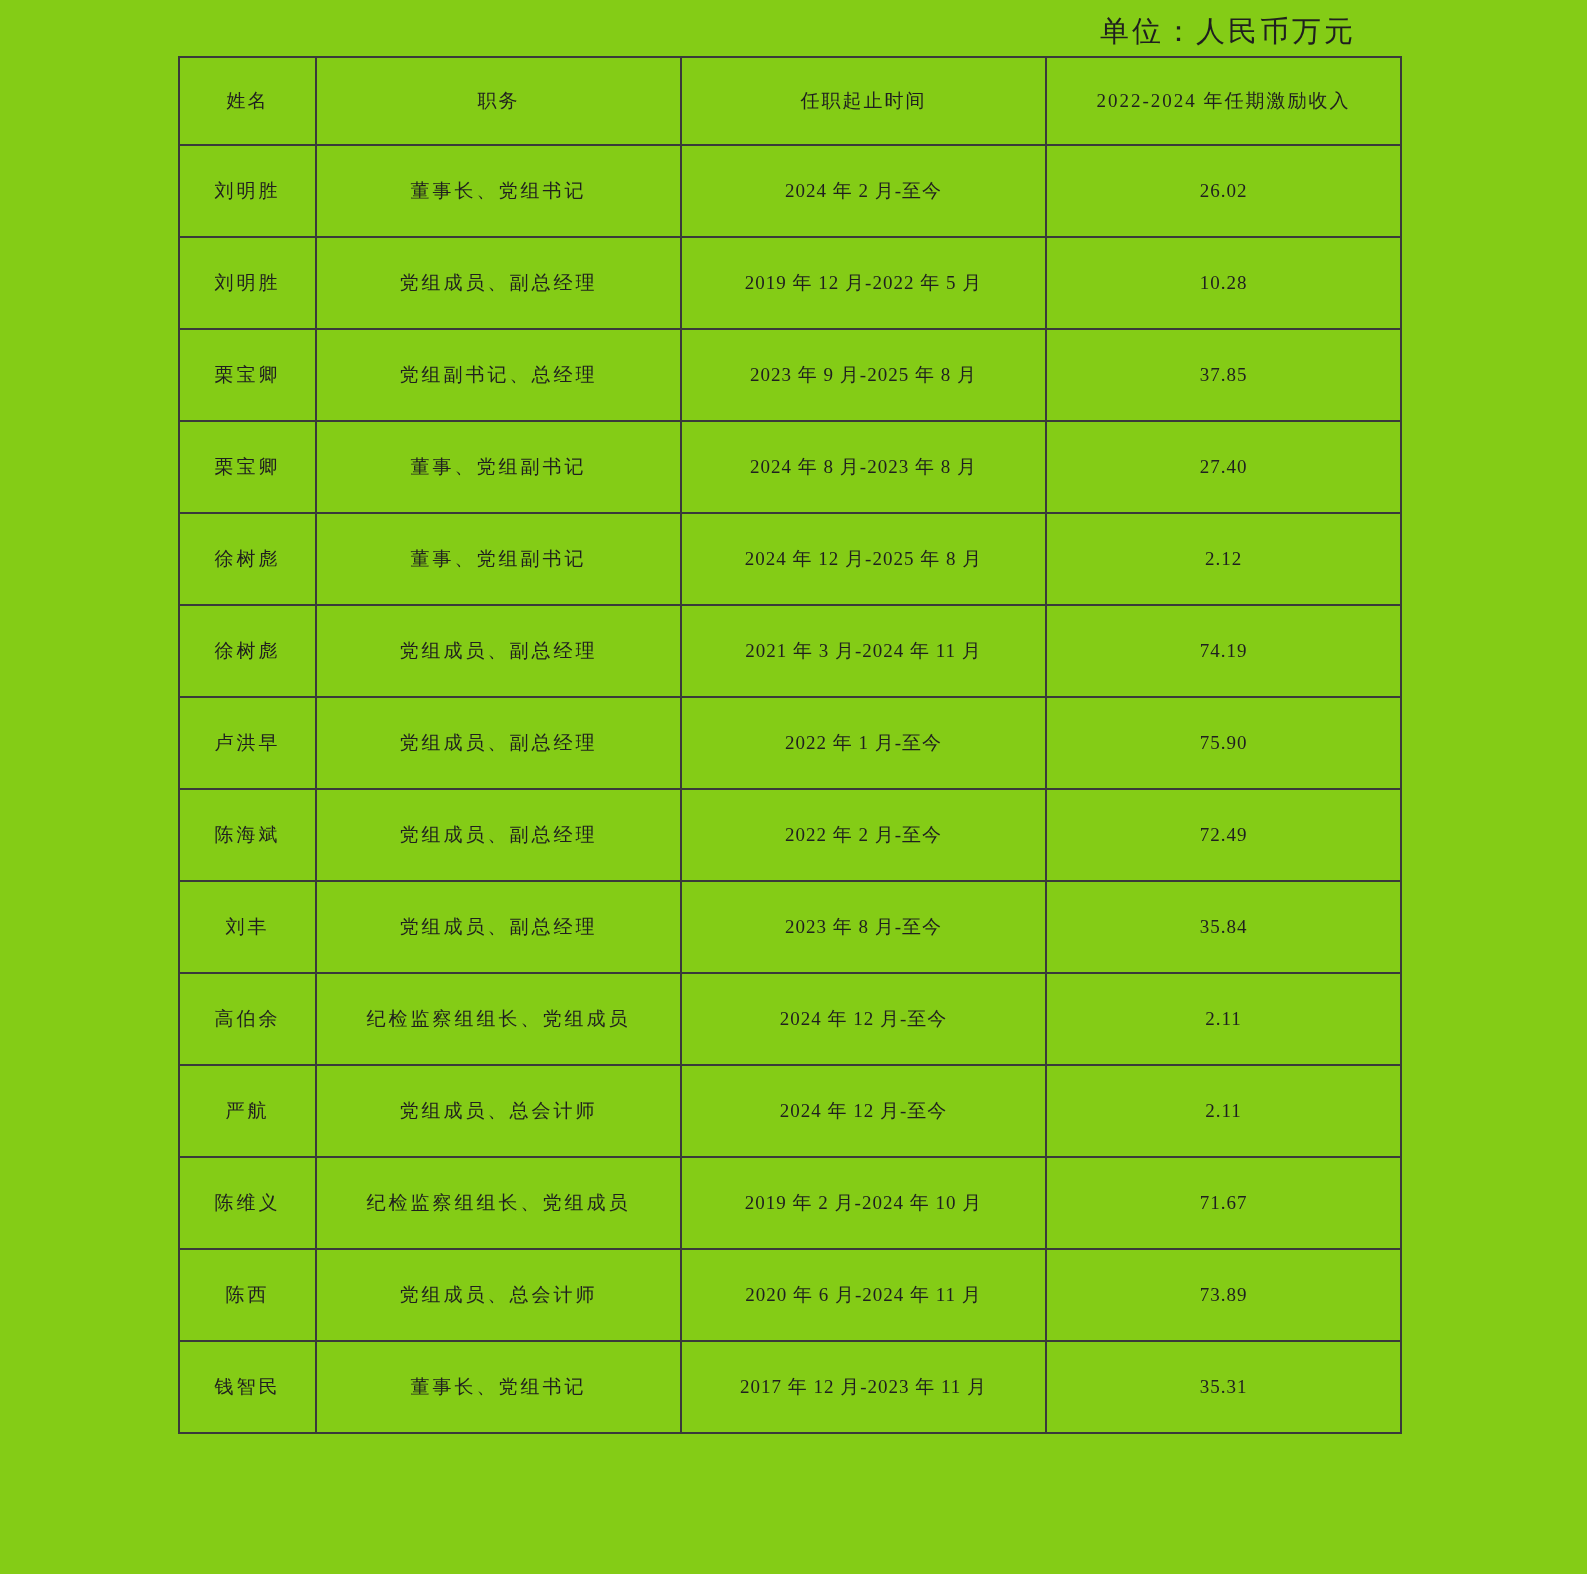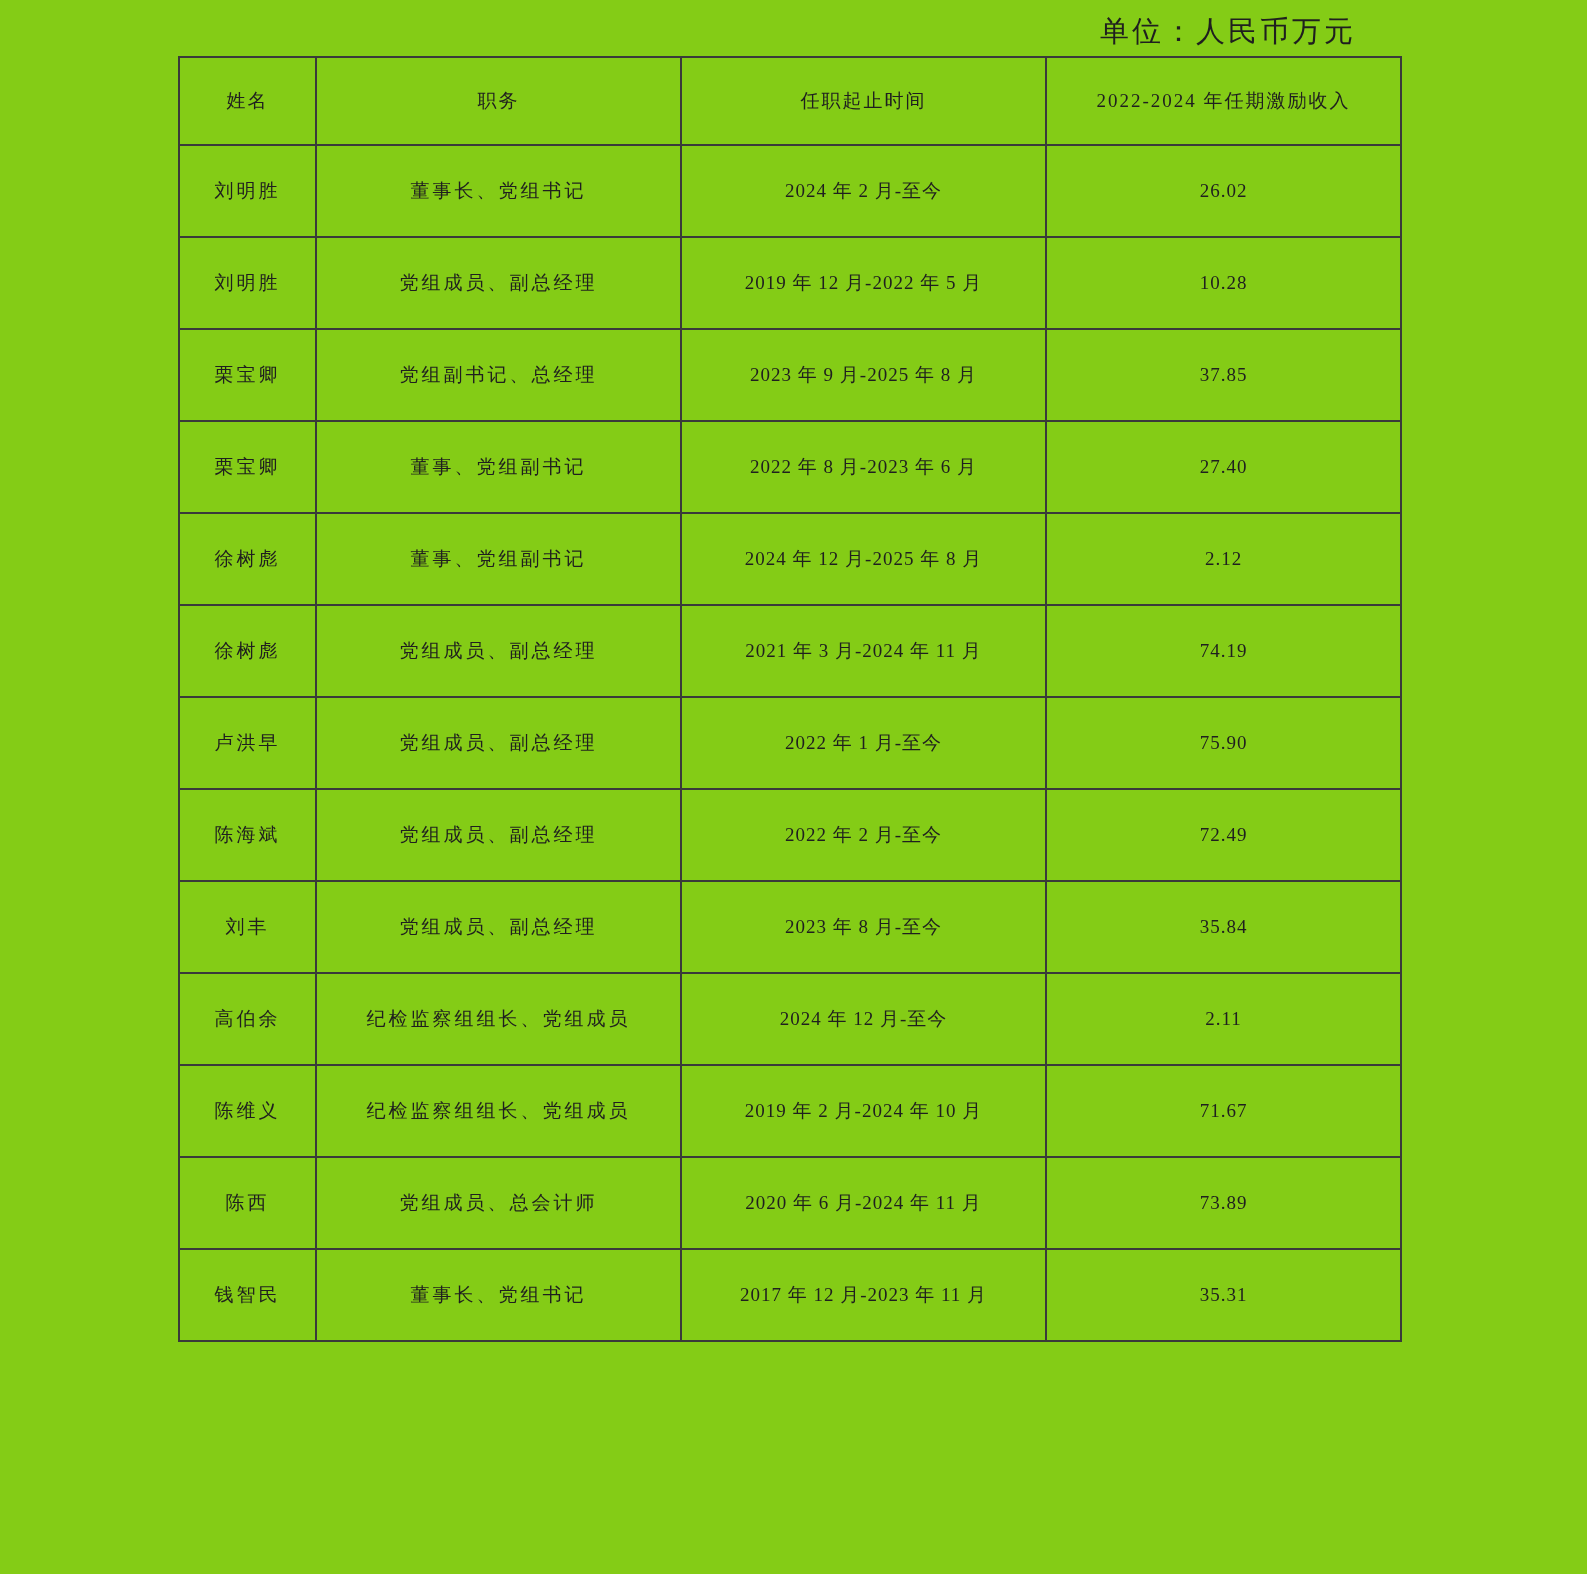--- a/index.html
+++ b/index.html
@@ -110,21 +110,21 @@
     </tr>
         <tr>
       <td class="cell-name">栗宝卿</td>
       <td class="cell-title">党组副书记、总经理</td>
       <td class="cell-term">2023 年 9 月-2025 年 8 月</td>
       <td class="cell-income">37.85</td>
     </tr>
         <tr>
       <td class="cell-name">栗宝卿</td>
       <td class="cell-title">董事、党组副书记</td>
-      <td class="cell-term">2022 年 8 月-2023 年 6 月</td>
+      <td class="cell-term">2024 年 8 月-2023 年 8 月</td>
       <td class="cell-income">27.40</td>
     </tr>
         <tr>
       <td class="cell-name">徐树彪</td>
       <td class="cell-title">董事、党组副书记</td>
       <td class="cell-term">2024 年 12 月-2025 年 8 月</td>
       <td class="cell-income">2.12</td>
     </tr>
         <tr>
       <td class="cell-name">徐树彪</td>
@@ -150,20 +150,26 @@
       <td class="cell-term">2023 年 8 月-至今</td>
       <td class="cell-income">35.84</td>
     </tr>
         <tr>
       <td class="cell-name">高伯余</td>
       <td class="cell-title">纪检监察组组长、党组成员</td>
       <td class="cell-term">2024 年 12 月-至今</td>
       <td class="cell-income">2.11</td>
     </tr>
         <tr>
+      <td class="cell-name">严航</td>
+      <td class="cell-title">党组成员、总会计师</td>
+      <td class="cell-term">2024 年 12 月-至今</td>
+      <td class="cell-income">2.11</td>
+    </tr>
+        <tr>
       <td class="cell-name">陈维义</td>
       <td class="cell-title">纪检监察组组长、党组成员</td>
       <td class="cell-term">2019 年 2 月-2024 年 10 月</td>
       <td class="cell-income">71.67</td>
     </tr>
         <tr>
       <td class="cell-name">陈西</td>
       <td class="cell-title">党组成员、总会计师</td>
       <td class="cell-term">2020 年 6 月-2024 年 11 月</td>
       <td class="cell-income">73.89</td>

